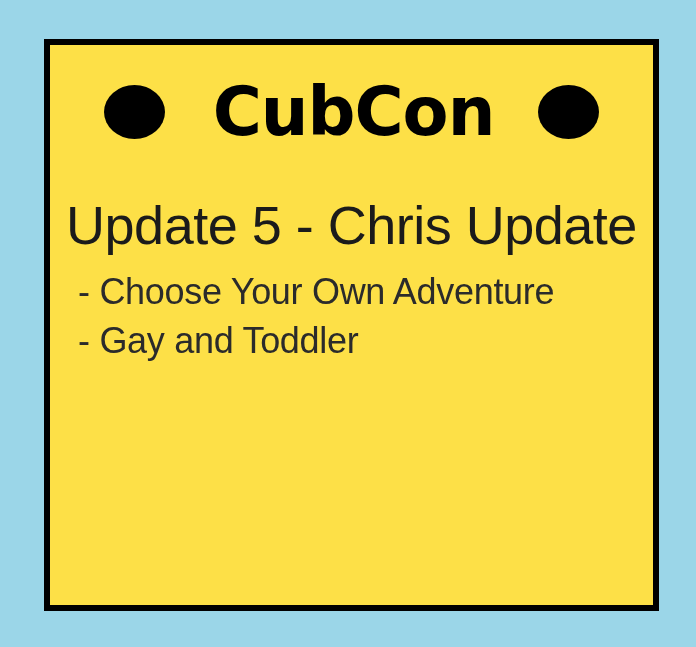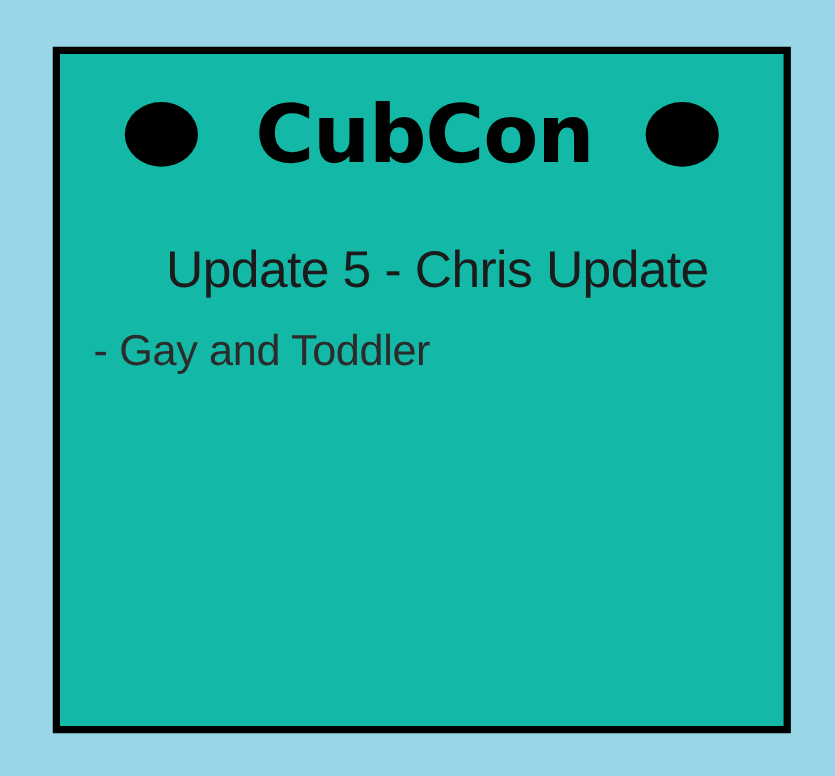--- a/index.html
+++ b/index.html
@@ -20,21 +20,21 @@
     background: #9bd6e8;
     box-sizing: border-box;
   }
 
   #slide-card {
     position: absolute;
     left: 44px;
     top: 39px;
     width: 615px;
     height: 572px;
-    background: #14b8a6;
+    background: #fde047;
     border: 6px solid #000000;
     box-sizing: border-box;
   }
 
   
   #title-row {
     position: absolute;
     left: 0;
     top: 27px;
     width: 100%;
@@ -63,27 +63,27 @@
     line-height: 80px;
     letter-spacing: -1px;
     color: #000000;
     white-space: nowrap;
     flex: 0 0 auto;
   }
 
   
   #slide-subtitle {
     position: absolute;
-    left: 13px;
+    left: 0;
     top: 152px;
     width: 100%;
     text-align: center;
     font-family: "Liberation Sans", sans-serif;
     font-weight: 400;
-    font-size: 43px;
+    font-size: 54px;
     line-height: 56px;
     letter-spacing: -0.5px;
     color: #1b1b1b;
     white-space: nowrap;
   }
 
   
   #bullet-list {
     position: absolute;
     left: 28px;
@@ -113,17 +113,18 @@
 
     <div id="title-row">
       <span class="title-dot" id="dot-left"></span>
       <span id="slide-title">CubCon</span>
       <span class="title-dot" id="dot-right"></span>
     </div>
 
     <div id="slide-subtitle">Update 5 - Chris Update</div>
 
     <ul id="bullet-list">
+      <li class="bullet-item">- Choose Your Own Adventure</li>
       <li class="bullet-item">- Gay and Toddler</li>
     </ul>
 
   </div>
 </div>
 
 </body></html>

